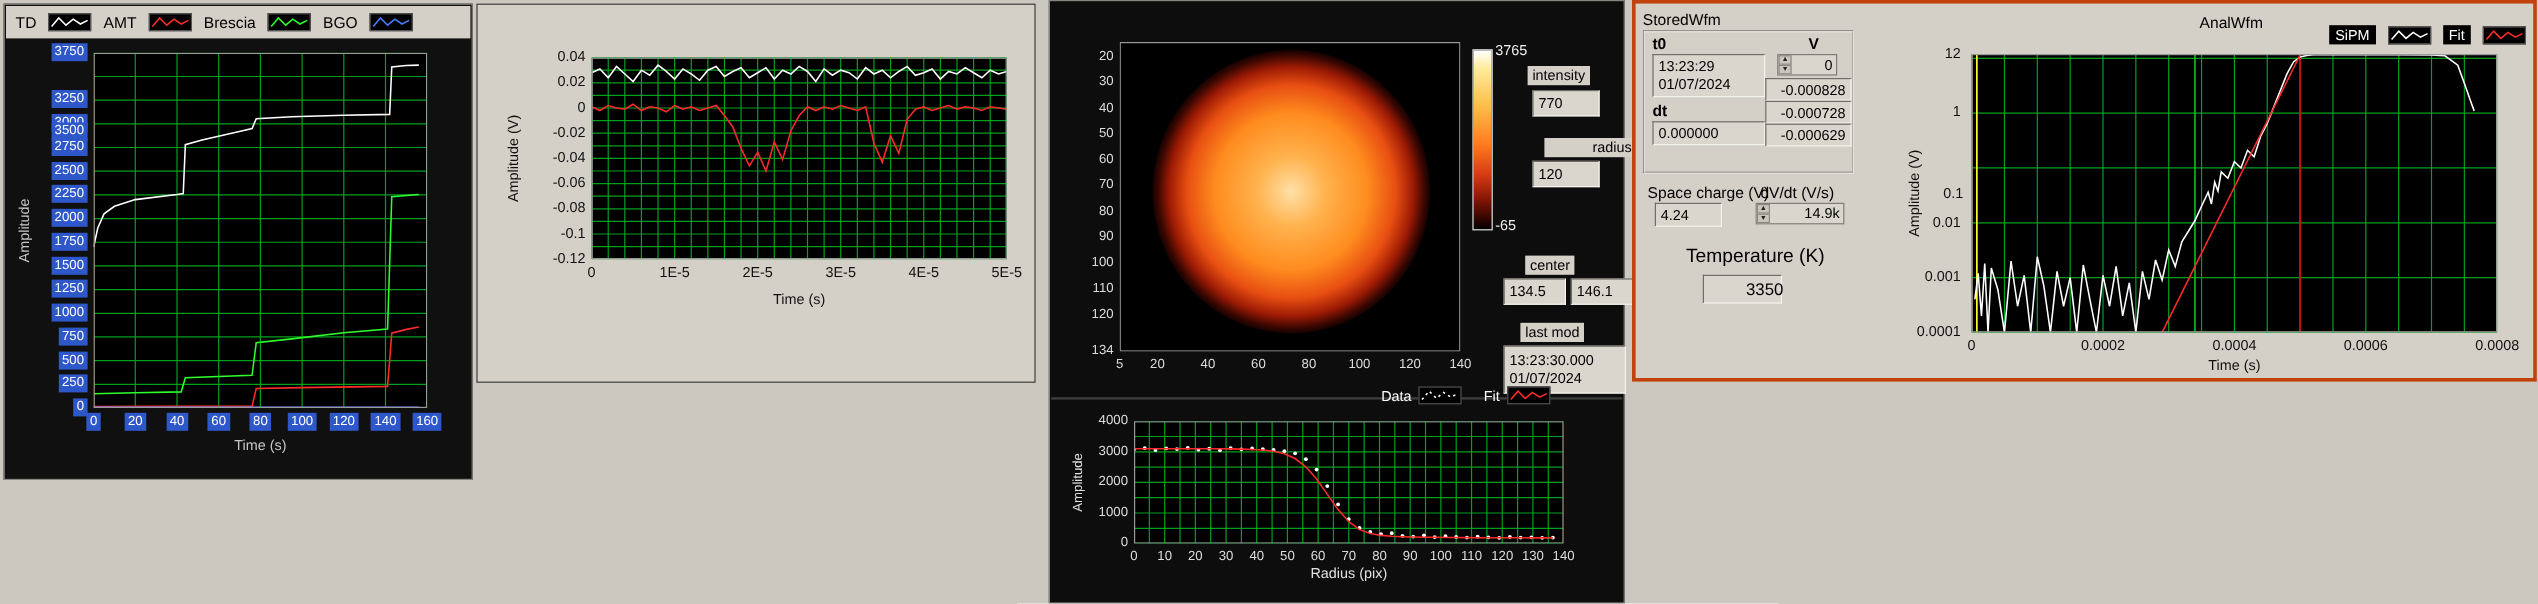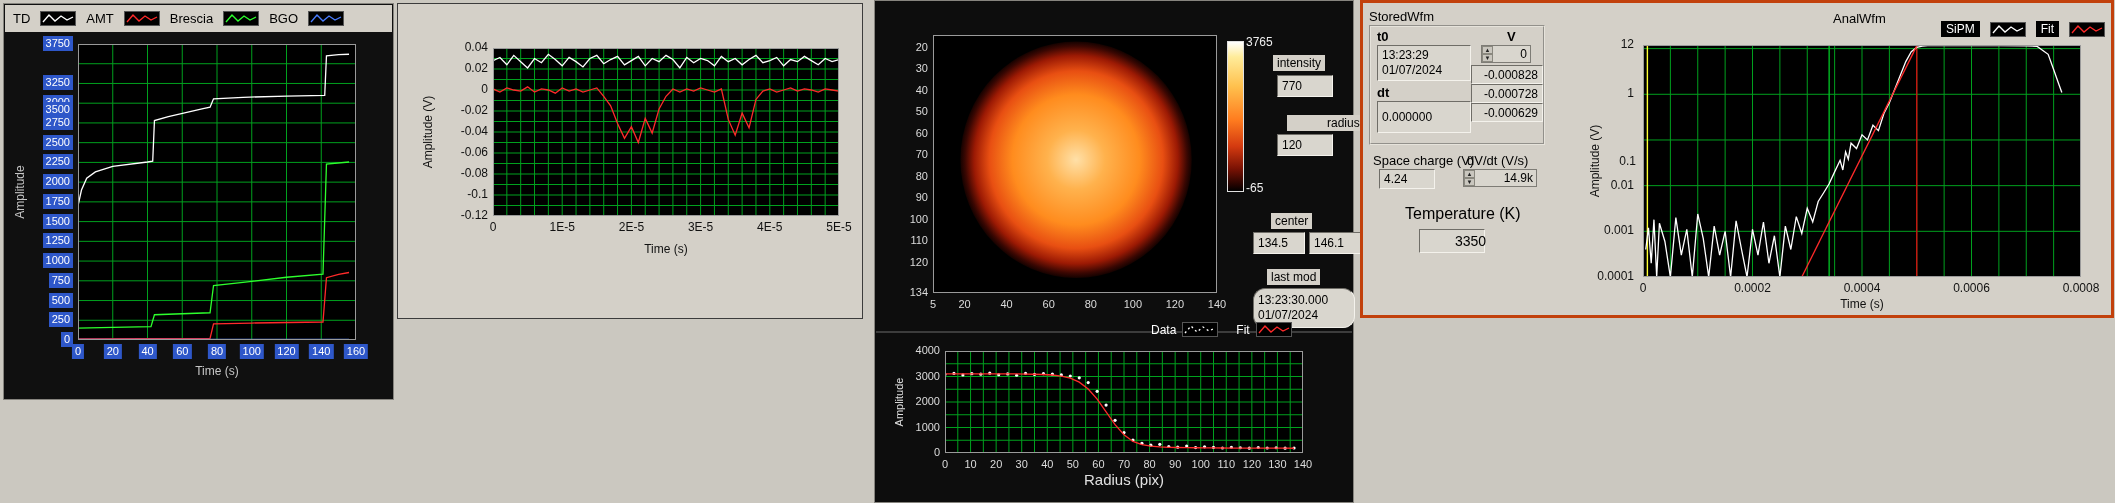--- a/index.html
+++ b/index.html
@@ -238,21 +238,21 @@
     <div class="nbox" style="left:402px;top:74px;width:56px;height:22px;">770</div>
 
     <div class="mlbl" style="left:412px;top:114px;padding-left:40px;">radius</div>
     <div class="nbox" style="left:402px;top:133px;width:56px;height:22px;">120</div>
 
     <div class="mlbl" style="left:396px;top:212px;">center</div>
     <div class="nbox" style="left:378px;top:231px;width:52px;height:22px;">134.5</div>
     <div class="nbox" style="left:434px;top:231px;width:52px;height:22px;">146.1</div>
 
     <div class="mlbl" style="left:392px;top:268px;">last mod</div>
-    <div class="nbox multi" style="left:378px;top:287px;width:102px;height:40px;border-radius:12px;">
+    <div class="nbox multi" style="left:378px;top:287px;width:102px;height:40px;">
       <span>13:23:30.000</span>
       <span>01/07/2024</span>
     </div>
 
     <div class="pM-div"></div>
 
     <div class="mleg" style="left:276px;top:321px;">
       <span class="leg-item">
         <span>Data</span>
         <span class="sample">
@@ -349,21 +349,21 @@
           <circle cx="313.25" cy="96.49199999999999" r="1.6" fill="#ffffff"></circle>
           <circle cx="322.2" cy="97.002" r="1.6" fill="#ffffff"></circle>
           <circle cx="331.15000000000003" cy="96.747" r="1.6" fill="#ffffff"></circle>
           <circle cx="340.09999999999997" cy="97.20599999999999" r="1.6" fill="#ffffff"></circle>
           <circle cx="349.05" cy="97.002" r="1.6" fill="#ffffff"></circle>
           <polyline points="0,22.95 8.950000000000001,22.95 17.900000000000002,22.95 26.849999999999998,22.95 35.800000000000004,22.95 44.75,22.95 53.699999999999996,22.95 62.65,22.95 71.60000000000001,22.95 80.55,23.077499999999993 89.5,23.255999999999997 98.45,23.511000000000003 107.39999999999999,24.021000000000004 116.35000000000001,25.041000000000004 125.3,27.1575 134.25,31.110000000000007 143.20000000000002,37.995000000000005 152.15,48.195 161.1,60.94499999999999 170.04999999999998,73.695 179,83.7675 187.95000000000002,90.3975 196.9,93.585 205.85,95.16600000000001 214.79999999999998,95.88 223.75,96.288 232.70000000000002,96.5175 241.65,96.6705 250.6,96.7725 259.55,96.8745 268.5,96.95100000000001 277.45,97.002 286.40000000000003,97.053 295.34999999999997,97.104 304.3,97.12950000000001 313.25,97.155 322.2,97.1805 331.15000000000003,97.20599999999999 340.09999999999997,97.20599999999999 349.05,97.23150000000001" fill="none" stroke="#ff2a2a" stroke-width="1.3"></polyline>
           <rect x="0.5" y="0.5" width="357" height="101" fill="none" stroke="#9a9a9a"></rect>
         </svg>
       </div>
     <div class="vlab" style="left:24px;top:401px;color:#e0e0e0;font-size:11px;">Amplitude</div>
-    <div class="hlab" style="left:249px;top:470px;color:#e0e0e0;font-size:15px;">Radius (pix)</div>
+    <div class="hlab" style="left:249px;top:470px;color:#e0e0e0;font-size:12px;">Radius (pix)</div>
   <div class="tick tk-white" style="right: 425px; top: 38.9px;">20</div>
       <div class="tick tk-white" style="right: 425px; top: 60.4px;">30</div>
       <div class="tick tk-white" style="right: 425px; top: 81.9px;">40</div>
       <div class="tick tk-white" style="right: 425px; top: 103.4px;">50</div>
       <div class="tick tk-white" style="right: 425px; top: 124.9px;">60</div>
       <div class="tick tk-white" style="right: 425px; top: 146.4px;">70</div>
       <div class="tick tk-white" style="right: 425px; top: 167.9px;">80</div>
       <div class="tick tk-white" style="right: 425px; top: 189.4px;">90</div>
       <div class="tick tk-white" style="right: 425px; top: 210.9px;">100</div>
       <div class="tick tk-white" style="right: 425px; top: 232.4px;">110</div>
@@ -402,21 +402,21 @@
   <section class="panel pR">
     <div class="rlbl" style="left:6px;top:6px;">StoredWfm</div>
 
     <div class="cluster">
       <div class="rlbl b" style="left:6px;top:2px;">t0</div>
       <div class="nbox multi" style="left:6px;top:18px;width:94px;height:36px;">
         <span>13:23:29</span>
         <span>01/07/2024</span>
       </div>
       <div class="rlbl b" style="left:6px;top:58px;">dt</div>
-      <div class="nbox" style="left:6px;top:74px;width:94px;height:32px;">0.000000</div>
+      <div class="nbox" style="left:6px;top:74px;width:94px;height:20px;">0.000000</div>
 
       <div class="rlbl b" style="left:136px;top:2px;">V</div>
       <span class="spinbox" style="left:110px;top:18px;width:50px;">
         <span class="spin">
             <i>▲</i>
             <i>▼</i>
           </span>
         <span class="spinval">0</span>
       </span>
       <div class="nbox r" style="left:100px;top:38px;width:72px;height:19px;">-0.000828</div>

